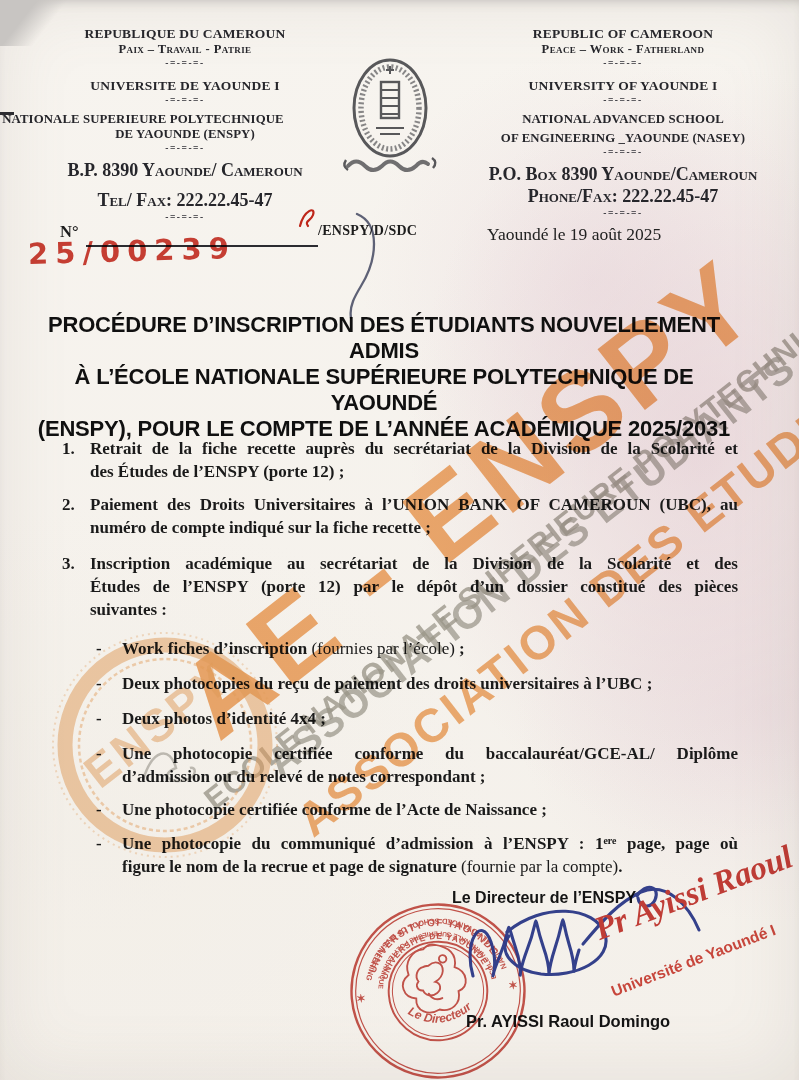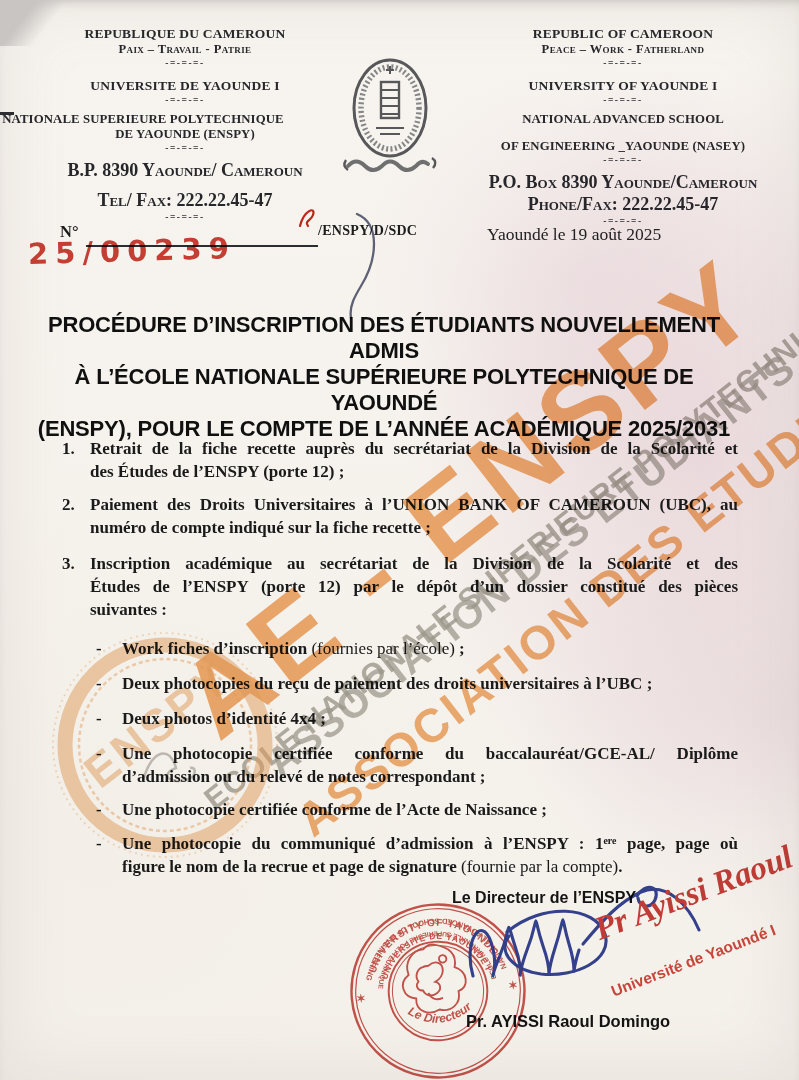--- a/index.html
+++ b/index.html
@@ -115,21 +115,21 @@
       <div class="h-sep">-=-=-=-</div>
     </div>
 
     <div class="hdr hdr-right">
       <div class="h-country">REPUBLIC OF CAMEROON</div>
       <div class="h-motto">Peace – Work - Fatherland</div>
       <div class="h-sep">-=-=-=-</div>
       <div class="h-univ">UNIVERSITY OF YAOUNDE I</div>
       <div class="h-sep">-=-=-=-</div>
       <div class="h-school">NATIONAL ADVANCED SCHOOL</div>
-      <div class="h-school" style="margin-top:12px;">OF ENGINEERING _YAOUNDE (NASEY)</div>
+      <div class="h-school" style="margin-top:4px;">OF ENGINEERING _YAOUNDE (NASEY)</div>
       <div class="h-sep">-=-=-=-</div>
       <div class="h-addr">P.O. Box 8390 Yaounde/Cameroun</div>
       <div class="h-addr" style="margin-top:0;">Phone/Fax: 222.22.45-47</div>
       <div class="h-sep">-=-=-=-</div>
     </div>
 
     <svg class="logo" width="108" height="126" viewBox="0 0 108 126">
       <g fill="none" stroke="#3d3d41">
         <ellipse cx="54" cy="52" rx="36" ry="48" stroke-width="3"></ellipse>
         <ellipse cx="54" cy="52" rx="29" ry="41" stroke-width="5.5" stroke-dasharray="2 2.4" opacity=".7"></ellipse>

